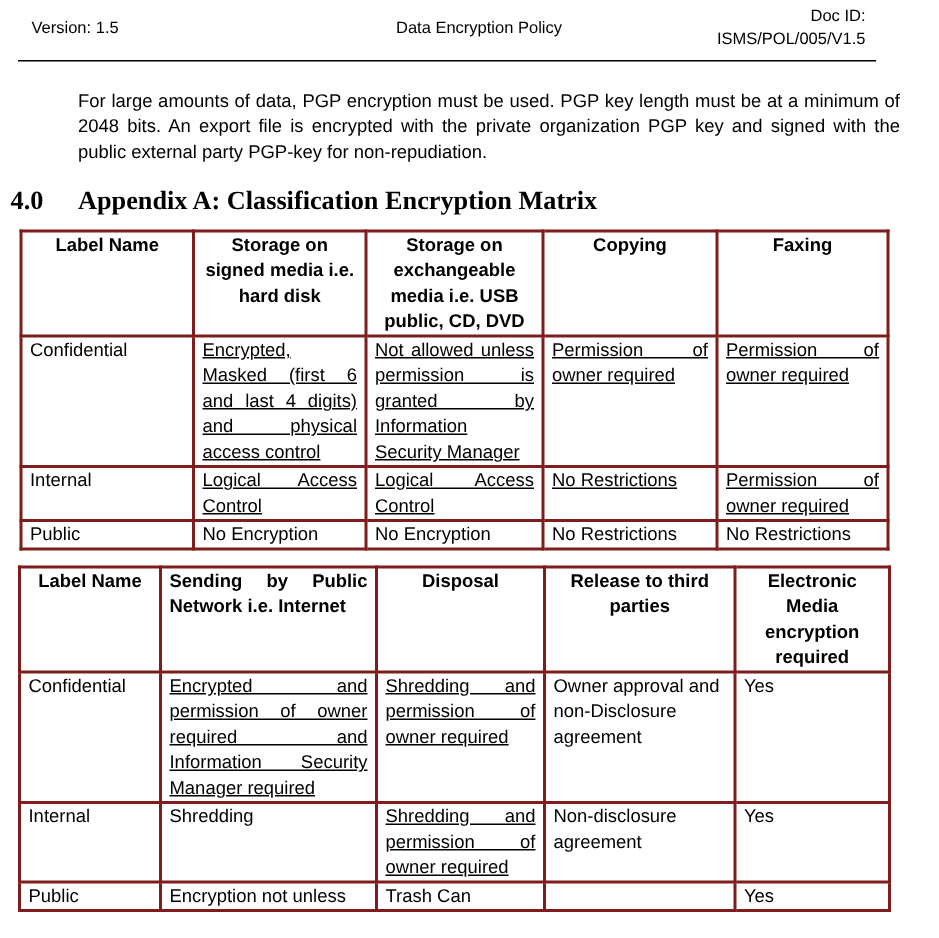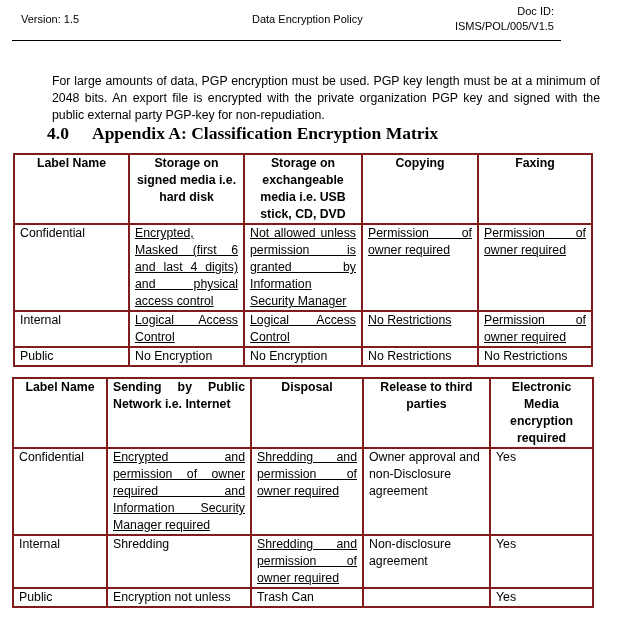--- a/index.html
+++ b/index.html
@@ -1,34 +1,34 @@
 <!DOCTYPE html>
 <html><head>
 <meta charset="utf-8">
 <style>
   html, body { margin: 0; padding: 0; background: #ffffff; }
   body {
     width: 626px; height: 625px; position: relative; overflow: hidden;
     font-family: "Liberation Sans", "DejaVu Sans", sans-serif;
     color: #000;
   }
-  .hdr { position: absolute; top: 0; left: 0; width: 572px; height: 41px; }
+  .hdr { position: absolute; top: 0; left: 0; width: 572px; height: 41px; padding-left: 23px; }
   .hdr .ver { position: absolute; left: 21px; top: 13px; font-size: 11px; }
-  .hdr .title { position: absolute; left: 252px; top: 13px; font-size: 11px; }
+  .hdr .title { position: absolute; left: 264px; top: 13px; font-size: 11px; }
   .hdr .docid { position: absolute; right: 18px; top: 4px; font-size: 11px; text-align: right; line-height: 15px; }
   .hdr .rule { position: absolute; left: 12px; right: 11px; top: 40px; height: 0; border-top: 1.5px solid #000; }
 
   .para {
     position: absolute; left: 52px; top: 59px; width: 548px;
-    font-size: 12.3px; line-height: 17px; text-align: justify; margin-top: 14px;
+    font-size: 12.3px; line-height: 17px; text-align: justify;
   }
   .heading {
     position: absolute; left: 7px; top: 123px;
     font-family: "Liberation Serif", "DejaVu Serif", serif;
-    font-weight: bold; font-size: 17.5px; color: #000; margin-left: 40px;
+    font-weight: bold; font-size: 17.5px; color: #000;
   }
   .heading .num { display: inline-block; width: 45px; }
 
   table.matrix {
     position: absolute; border-collapse: collapse; table-layout: fixed;
     font-size: 12.3px; line-height: 17px;
   }
   table.matrix td, table.matrix th {
     border: 2px solid #7f1d1d; vertical-align: top; padding: 0 5px;
   }
@@ -64,21 +64,21 @@
     <col style="width:115px">
       <col style="width:115px">
       <col style="width:118px">
       <col style="width:116px">
       <col style="width:114px">
   </colgroup>
   <tbody>
       <tr class="hrow">
     <th>Label Name</th>
     <th>Storage on signed media i.e. hard disk</th>
-    <th>Storage on exchangeable media i.e. USB stick, CD, DVD</th>
+    <th>Storage on exchangeable media i.e. USB public, CD, DVD</th>
     <th>Copying</th>
     <th>Faxing</th>
   </tr>
   <tr>
     <td>Confidential</td>
     <td class="j">Encrypted, Masked (first 6 and last 4 digits) and physical access control</td>
     <td class="j">Not allowed unless permission is granted by Information Security Manager</td>
     <td class="j">Permission of owner required</td>
     <td class="j">Permission of owner required</td>
   </tr>

